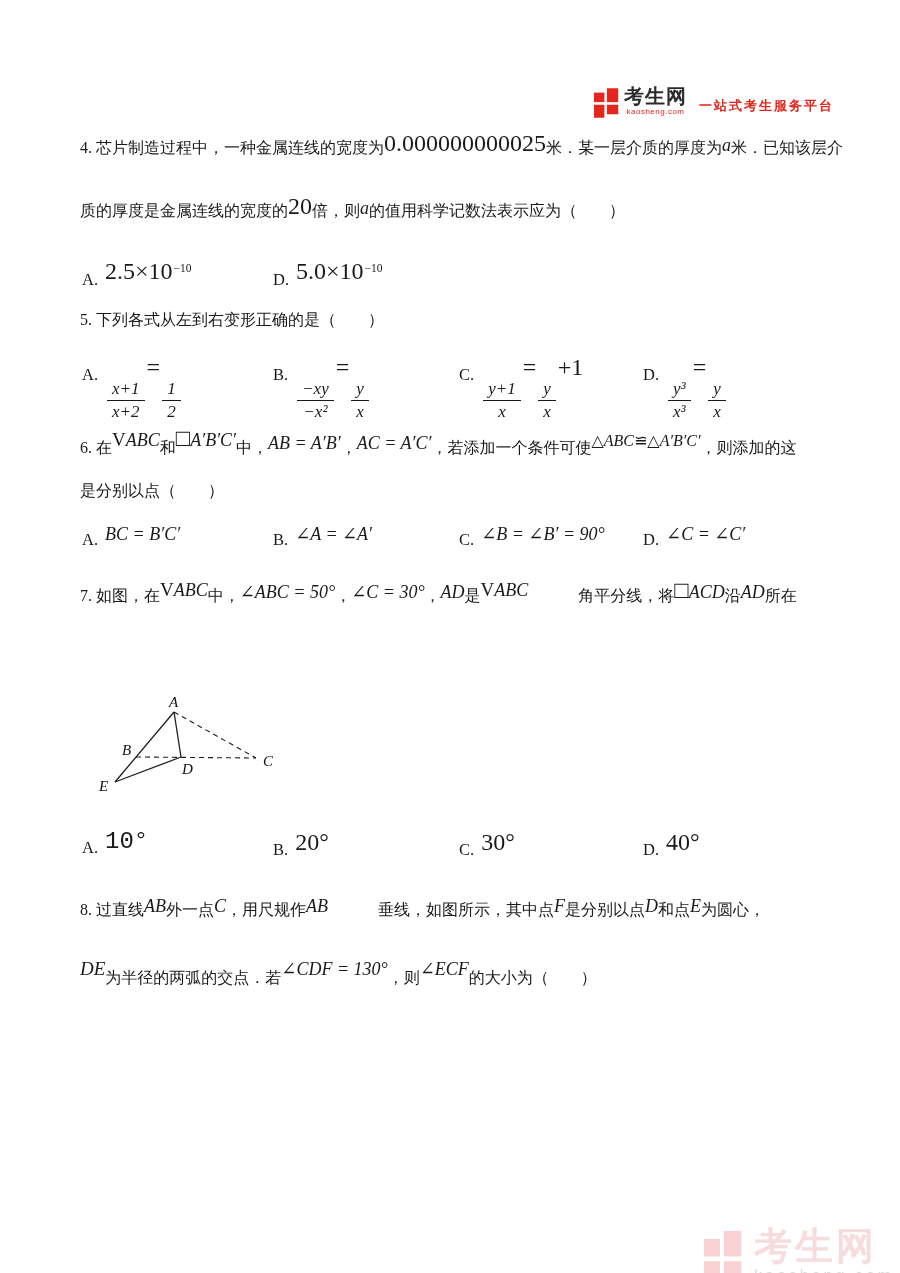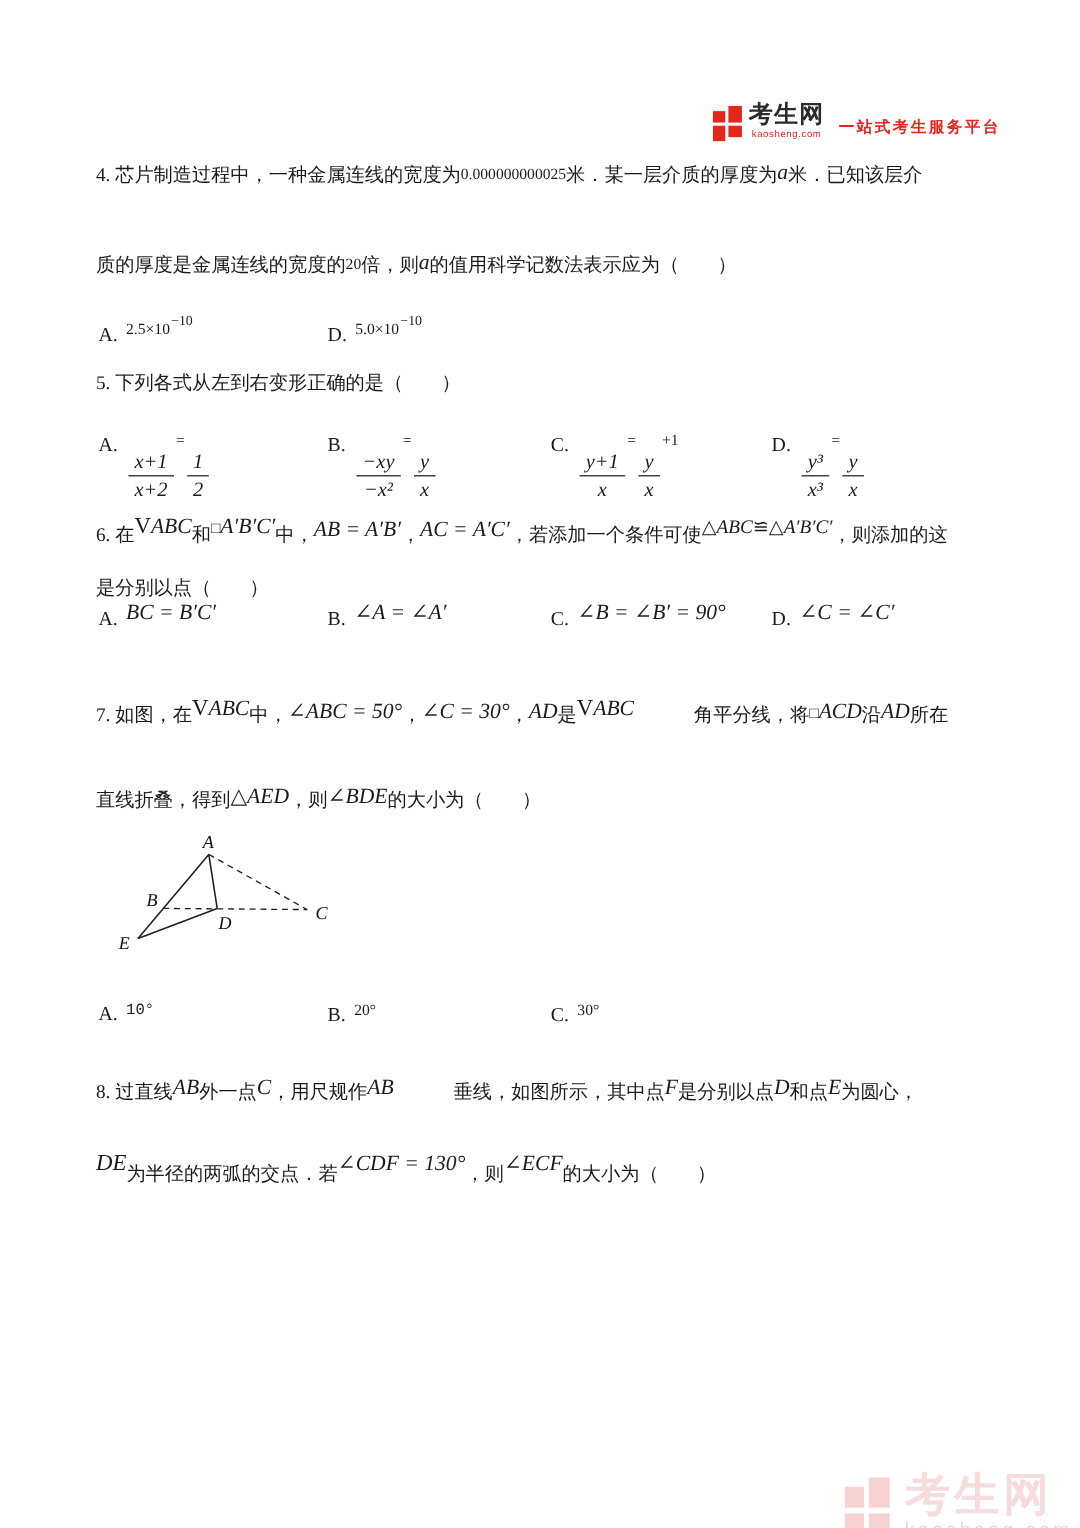--- a/index.html
+++ b/index.html
@@ -17,21 +17,21 @@
                   letter-spacing:0.5px;line-height:9px;}
   .logo-slogan{font-family:"Liberation Sans","DejaVu Sans",sans-serif;font-size:13px;font-weight:700;
                color:#e4261c;letter-spacing:2px;margin:12px 0 0 12px;}
 
   
   .qline{left:80px;width:760px;font-size:16px;line-height:26px;white-space:nowrap;}
   .seg{display:inline;}
   .seg-text{font-size:16px;}
   .seg-math{font-style:italic;font-size:18px;
             font-family:"Liberation Serif","DejaVu Serif","DejaVu Sans",serif;}
-  .seg-num{font-size:13px;font-family:"Liberation Serif","DejaVu Serif","DejaVu Sans",serif;}
+  .seg-num{font-size:24px;font-family:"Liberation Serif","DejaVu Serif","DejaVu Sans",serif;}
   sup.msup{font-size:11.5px;vertical-align:13px;margin-left:1px;
            font-family:"Liberation Serif","DejaVu Serif","DejaVu Sans",serif;}
   .gap{display:inline-block;height:1px;}
 
   
   .opts{left:82px;width:760px;display:grid;grid-template-columns:191px 186px 184px auto;
         line-height:30px;white-space:nowrap;}
   .opts-frac{line-height:48px;}
   .opt-label{font-size:16.5px;margin-right:7px;}
   .opt-body{display:inline;}
@@ -72,21 +72,21 @@
       <rect x="15" y="19" width="13" height="11" fill="#e4261c"></rect>
     </svg>
     <div class="logo-brand-col">
       <div class="logo-brand">考生网</div>
       <div class="logo-brand-sub">kaosheng.com</div>
     </div>
     <div class="logo-slogan">一站式考生服务平台</div>
   </div>
 
   <div class="abs qline" style="top:109px;"><span class="seg seg-text">4. 芯片制造过程中，一种金属连线的宽度为</span><span class="seg seg-num" style="vertical-align: 2px;">0.000000000025</span><span class="seg seg-text">米．某一层介质的厚度为</span><span class="seg seg-math" style="vertical-align: 2px;">a</span><span class="seg seg-text">米．已知该层介</span></div>
-  <div class="abs qline" style="top:184px;"><span class="seg seg-text">质的厚度是金属连线的宽度的</span><span class="seg seg-num" style="vertical-align: 2px;">20</span><span class="seg seg-text">倍，则</span><span class="seg seg-math" style="vertical-align: 2px;">a</span><span class="seg seg-text">的值用科学记数法表示应为（  ）</span></div>
+  <div class="abs qline" style="top:172px;"><span class="seg seg-text">质的厚度是金属连线的宽度的</span><span class="seg seg-num" style="vertical-align: 2px;">20</span><span class="seg seg-text">倍，则</span><span class="seg seg-math" style="vertical-align: 2px;">a</span><span class="seg seg-text">的值用科学记数法表示应为（  ）</span></div>
   <div class="abs opts" style="top:232px;">
     <div class="opt"><span class="opt-label">A.</span><span class="opt-body"><span class="seg seg-num" style="vertical-align: 6px;">2.5×10</span><sup class="msup">−10</sup></span></div>
     <div class="opt"><span class="opt-label">D.</span><span class="opt-body"><span class="seg seg-num" style="vertical-align: 6px;">5.0×10</span><sup class="msup">−10</sup></span></div>
   </div>
 
   <div class="abs qline" style="top:286px;"><span class="seg seg-text">5. 下列各式从左到右变形正确的是（  ）</span></div>
   <div class="abs opts opts-frac" style="top:322px;">
     <div class="opt"><span class="opt-label">A.</span><span class="opt-body"><span class="frac">
             <span class="fnum">x+1</span>
             <span class="fden">x+2</span>
@@ -112,47 +112,47 @@
             <span class="fnum">y³</span>
             <span class="fden">x³</span>
           </span><span class="seg seg-num" style="vertical-align: 5px;">=</span><span class="frac">
             <span class="fnum">y</span>
             <span class="fden">x</span>
           </span></span></div>
   </div>
 
   <div class="abs qline" style="top:404px;"><span class="seg seg-text">6. 在</span><span class="seg seg-num" style="vertical-align: 7px; font-size: 19px;">V</span><span class="seg seg-math" style="vertical-align: 7px;">ABC</span><span class="seg seg-text">和</span><span class="seg seg-num" style="vertical-align: 7px;">□</span><span class="seg seg-math" style="vertical-align: 7px;">A′B′C′</span><span class="seg seg-text">中，</span><span class="seg seg-math" style="vertical-align: 4px;">AB = A′B′</span><span class="seg seg-text">，</span><span class="seg seg-math" style="vertical-align: 4px;">AC = A′C′</span><span class="seg seg-text">，若添加一个条件可使</span><span class="seg seg-math" style="vertical-align: 7px; font-size: 16px;">△ABC≌△A′B′C′</span><span class="seg seg-text">，则添加的这</span></div>
   <div class="abs qline" style="top:457px;"><span class="seg seg-text">是分别以点（  ）</span></div>
-  <div class="abs opts" style="top:474px;">
+  <div class="abs opts" style="top:498px;">
     <div class="opt"><span class="opt-label">A.</span><span class="opt-body"><span class="seg seg-math" style="vertical-align: 5px;">BC = B′C′</span></span></div>
     <div class="opt"><span class="opt-label">B.</span><span class="opt-body"><span class="seg seg-math" style="vertical-align: 5px;">∠A = ∠A′</span></span></div>
     <div class="opt"><span class="opt-label">C.</span><span class="opt-body"><span class="seg seg-math" style="vertical-align: 5px;">∠B = ∠B′ = 90°</span></span></div>
     <div class="opt"><span class="opt-label">D.</span><span class="opt-body"><span class="seg seg-math" style="vertical-align: 5px;">∠C = ∠C′</span></span></div>
   </div>
 
   <div class="abs qline" style="top:556px;"><span class="seg seg-text">7. 如图，在</span><span class="seg seg-num" style="vertical-align: 5px; font-size: 19px;">V</span><span class="seg seg-math" style="vertical-align: 5px;">ABC</span><span class="seg seg-text">中，</span><span class="seg seg-math" style="vertical-align: 3px;">∠ABC = 50°</span><span class="seg seg-text">，</span><span class="seg seg-math" style="vertical-align: 3px;">∠C = 30°</span><span class="seg seg-text">，</span><span class="seg seg-math" style="vertical-align: 3px;">AD</span><span class="seg seg-text">是</span><span class="seg seg-num" style="vertical-align: 5px; font-size: 19px;">V</span><span class="seg seg-math" style="vertical-align: 5px;">ABC</span><span class="gap" style="width: 50px;"></span><span class="seg seg-text">角平分线，将</span><span class="seg seg-num" style="vertical-align: 3px;">□</span><span class="seg seg-math" style="vertical-align: 3px;">ACD</span><span class="seg seg-text">沿</span><span class="seg seg-math" style="vertical-align: 3px;">AD</span><span class="seg seg-text">所在</span></div>
-  <div class="abs qline" style="top:629px;"><span class="seg seg-text">直线折叠，得到</span><span class="seg seg-math" style="vertical-align: 3px;">△AED</span><span class="seg seg-text">，则</span><span class="seg seg-math" style="vertical-align: 3px;">∠BDE</span><span class="seg seg-text">的大小为（  ）</span></div>
 
   <svg class="abs fig" style="left:95px;top:668px;" width="220" height="120" viewBox="0 0 220 120">
     <line x1="20" y1="93" x2="79" y2="23"></line>
     <line x1="79" y1="23" x2="86" y2="68"></line>
     <line x1="20" y1="93" x2="86" y2="68"></line>
     <line class="dash" x1="79" y1="23" x2="161" y2="69"></line>
     <line class="dash" x1="41" y1="68" x2="161" y2="69"></line>
     <text x="74" y="18">A</text>
     <text x="27" y="66">B</text>
     <text x="168" y="77">C</text>
     <text x="87" y="85">D</text>
     <text x="4" y="102">E</text>
   </svg>
 
   <div class="abs opts" style="top:806px;">
     <div class="opt"><span class="opt-label">A.</span><span class="opt-body"><span class="seg seg-num" style="vertical-align: 5px; font-family: Liberation Mono, monospace;">10°</span></span></div>
     <div class="opt"><span class="opt-label">B.</span><span class="opt-body"><span class="seg seg-num" style="vertical-align: 5px;">20°</span></span></div>
     <div class="opt"><span class="opt-label">C.</span><span class="opt-body"><span class="seg seg-num" style="vertical-align: 5px;">30°</span></span></div>
+    <div class="opt"><span class="opt-label">D.</span><span class="opt-body"><span class="seg seg-num" style="vertical-align: 5px;">40°</span></span></div>
   </div>
 
   <div class="abs qline" style="top:872px;"><span class="seg seg-text">8. 过直线</span><span class="seg seg-math" style="vertical-align: 3px;">AB</span><span class="seg seg-text">外一点</span><span class="seg seg-math" style="vertical-align: 3px;">C</span><span class="seg seg-text">，用尺规作</span><span class="seg seg-math" style="vertical-align: 3px;">AB</span><span class="gap" style="width: 50px;"></span><span class="seg seg-text">垂线，如图所示，其中点</span><span class="seg seg-math" style="vertical-align: 3px;">F</span><span class="seg seg-text">是分别以点</span><span class="seg seg-math" style="vertical-align: 3px;">D</span><span class="seg seg-text">和点</span><span class="seg seg-math" style="vertical-align: 3px;">E</span><span class="seg seg-text">为圆心，</span></div>
   <div class="abs qline" style="top:935px;"><span class="seg seg-math" style="vertical-align: 8px; font-size: 19px;">DE</span><span class="seg seg-text">为半径的两弧的交点．若</span><span class="seg seg-math" style="vertical-align: 8px;">∠CDF = 130°</span><span class="seg seg-text">，则</span><span class="seg seg-math" style="vertical-align: 8px;">∠ECF</span><span class="seg seg-text">的大小为（  ）</span></div>
 
 
   <div class="abs wm" style="left:704px;top:1206px;">
     <svg class="wm-icon" width="40" height="54" viewBox="0 0 30 34" preserveAspectRatio="none">
       <rect x="0" y="5" width="12" height="11" fill="#f8d2d2"></rect>
       <rect x="15" y="0" width="13" height="16" fill="#f8d2d2"></rect>

